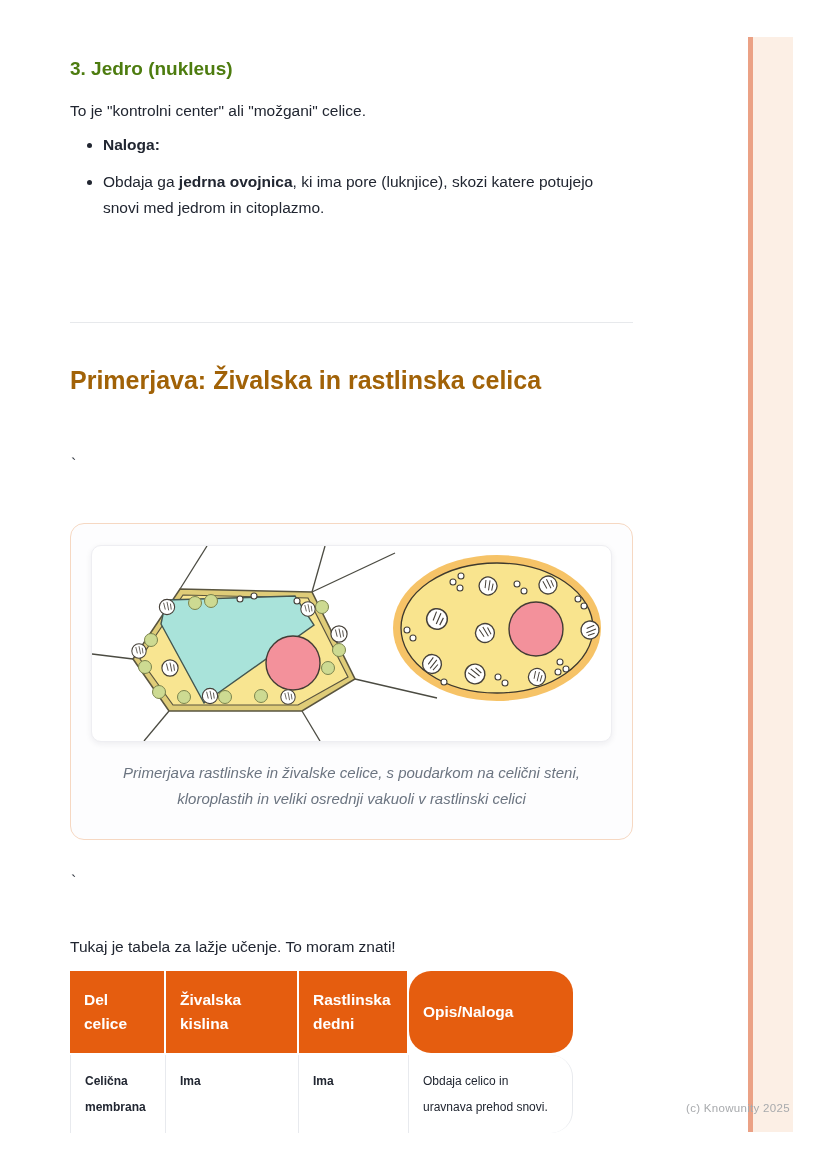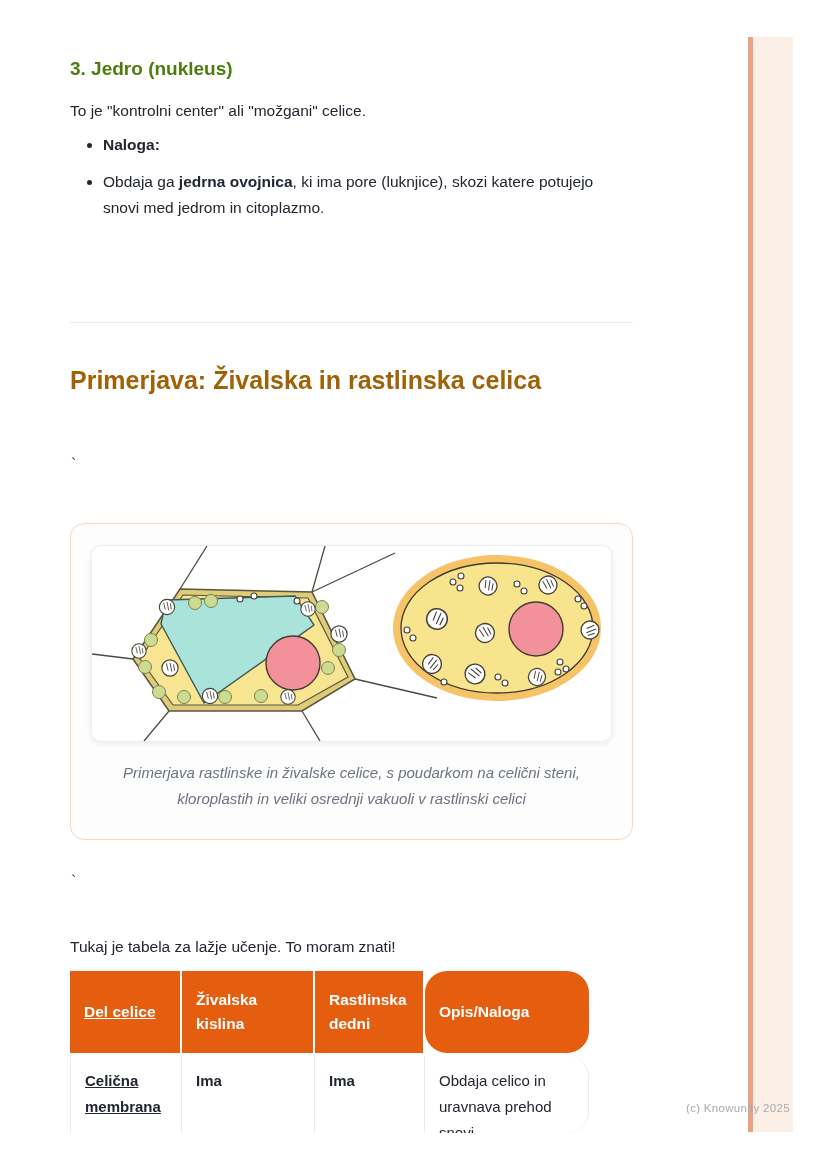--- a/index.html
+++ b/index.html
@@ -28,24 +28,24 @@
          border:1px solid #eeeef2;border-radius:10px;box-shadow:0 2px 6px rgba(25,30,60,0.07);overflow:hidden;}
   .caption{position:absolute;left:30px;top:236px;width:501px;text-align:center;font-style:italic;
            font-size:15px;line-height:26px;color:#6b7480;}
   .p3{left:70px;top:918px;width:566px;}
   .tbl{left:70px;top:971px;width:563px;}
   .thead{display:flex;height:82px;}
   .th{box-sizing:border-box;background:#e55d0f;color:#fff;font-size:15.5px;font-weight:700;
       line-height:24px;padding:12px 14px;display:flex;align-items:center;border-right:2px solid #fff;}
   .th:last-child{border-right:none;}
   .trow{display:flex;height:78px;margin-top:2px;overflow:hidden;}
-  .td{box-sizing:border-box;font-size:15px;line-height:26px;padding:13px 14px;
+  .td{box-sizing:border-box;font-size:12px;line-height:26px;padding:13px 14px;
       border-right:1px solid #e8eaee;}
   .td:first-child{border-left:1px solid #e8eaee;}
-  .c1{width:112px;text-decoration:underline;} .c2{width:133px;} .c3{width:110px;} .c4{width:164px;border-radius:22px;}
+  .c1{width:96px;} .c2{width:133px;} .c3{width:110px;} .c4{width:164px;border-radius:22px;}
   .bold{font-weight:700;}
   .sideband{left:752px;top:37px;width:41px;height:1095px;background:#fcefe5;z-index:1;}
   .sideline{left:748px;top:37px;width:5px;height:1095px;background:#eba185;z-index:1;}
   .footer{left:686px;top:1102px;font-size:11.5px;color:#a8aaad;letter-spacing:0.3px;z-index:2;}
 </style>
 </head>
 <body>
 
 <div class="page">
 

